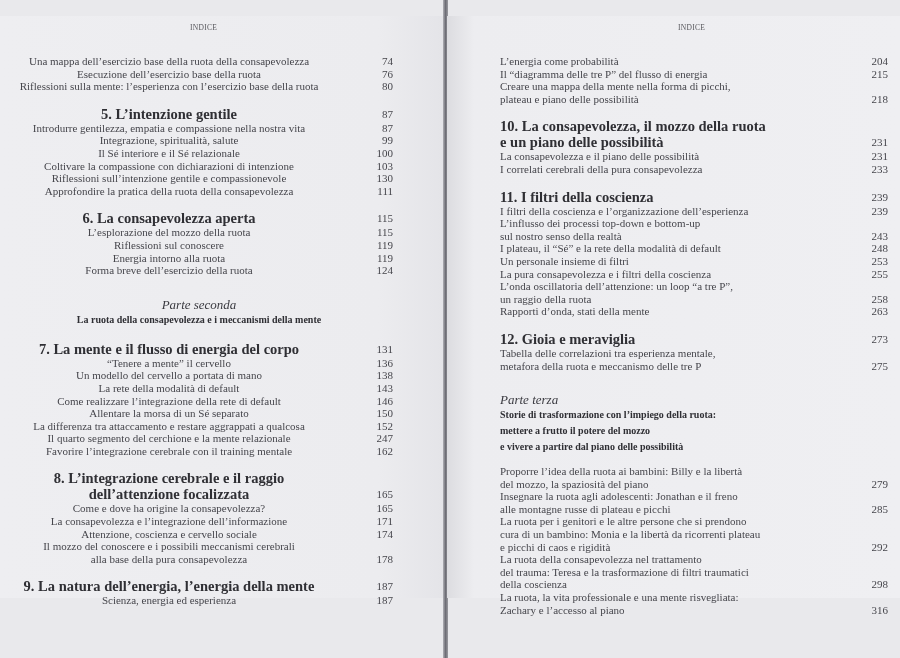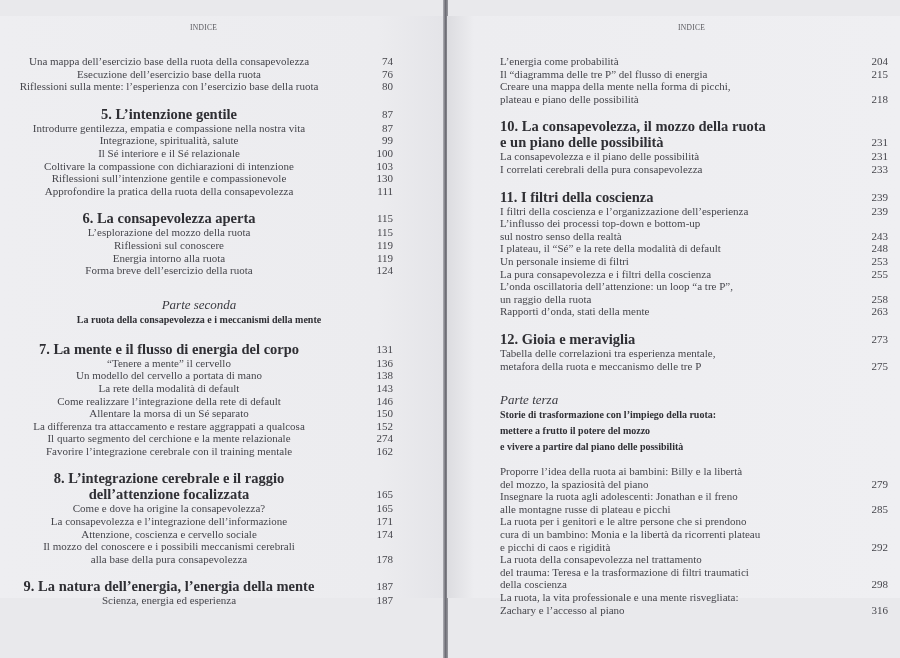--- a/index.html
+++ b/index.html
@@ -117,21 +117,21 @@
       <div class="entry">
         <span class="t">Allentare la morsa di un Sé separato</span>
         <span class="p">150</span>
       </div>
       <div class="entry">
         <span class="t">La differenza tra attaccamento e restare aggrappati a qualcosa</span>
         <span class="p">152</span>
       </div>
       <div class="entry">
         <span class="t">Il quarto segmento del cerchione e la mente relazionale</span>
-        <span class="p">274</span>
+        <span class="p">247</span>
       </div>
       <div class="entry">
         <span class="t">Favorire l’integrazione cerebrale con il training mentale</span>
         <span class="p">162</span>
       </div>
       <div class="chap">
         <span class="t">8. L’integrazione cerebrale e il raggio<br>dell’attenzione focalizzata</span>
         <span class="p">165</span>
       </div>
       <div class="entry">

